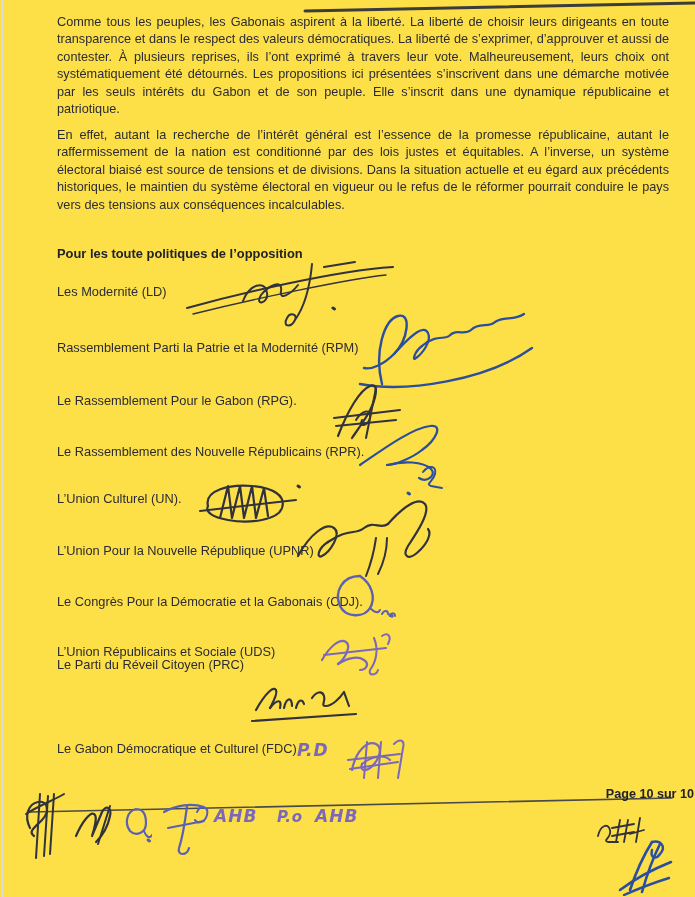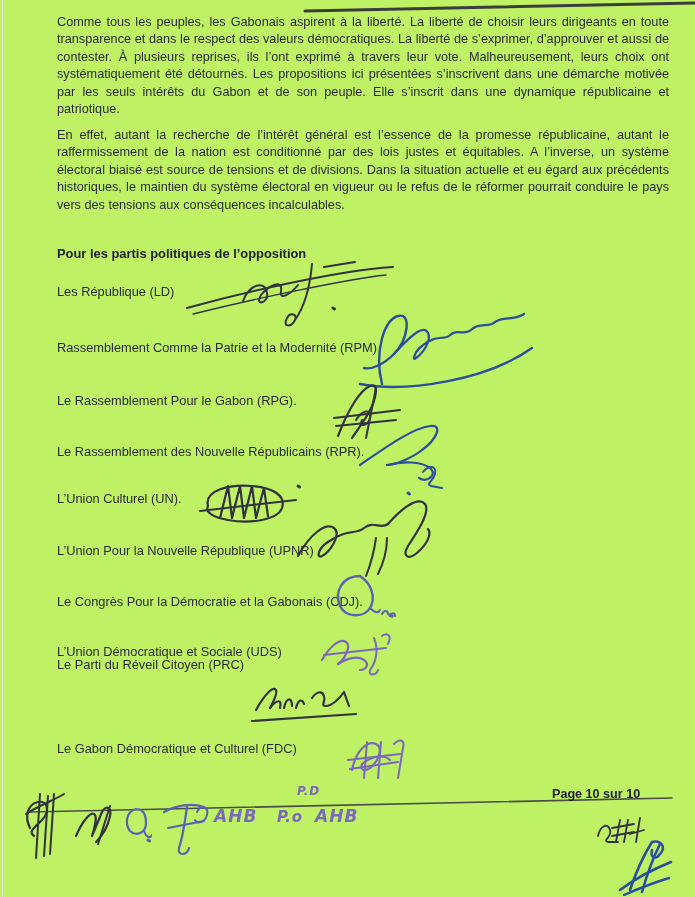--- a/index.html
+++ b/index.html
@@ -1,17 +1,17 @@
 <!DOCTYPE html>
 <html><head>
 <meta charset="utf-8">
 <style>
   html,body{margin:0;padding:0;background:#ffffff;}
   .page{
-    position:relative;width:695px;height:897px;background:#bef264;overflow:hidden;
+    position:relative;width:695px;height:897px;background:#fde047;overflow:hidden;
     font-family:"Liberation Sans",sans-serif;color:#2a2a32;
   }
   .scan-edge-left{position:absolute;left:2px;top:0;width:1px;height:100%;background:#dedede;}
   .para{
     position:absolute;left:57px;width:612px;margin:0;
     font-size:12.7px;line-height:17.4px;text-align:justify;color:#2b2b33;
   }
   .heading{
     position:absolute;left:57px;margin:0;
     font-size:12.9px;font-weight:bold;color:#222229;
@@ -23,48 +23,48 @@
   .sig path{fill:none;stroke-linecap:round;stroke-linejoin:round;}
   .ink-dark path{stroke:#32323c;}
   .ink-blue path{stroke:#2b4e9e;}
   .ink-violet path{stroke:#7b68bb;}
   .ink-bv path{stroke:#5b60b2;}
   .hand{
     position:absolute;font-family:"DejaVu Sans",sans-serif;font-style:italic;
     font-weight:bold;color:#7b68bb;letter-spacing:1px;
   }
   .page-label{
-    position:absolute;left:552px;top:787px;width:118px;text-align:left;
+    position:absolute;left:576px;top:787px;width:118px;text-align:right;
     font-size:12.6px;font-weight:bold;color:#21212a;white-space:nowrap;
   }
 </style>
 </head>
 <body>
 
 <div class="page">
 
   <svg class="sig" style="left:0;top:0;width:695px;height:14px" viewBox="0 0 695 14">
     <path d="M305,11 L695,3" style="stroke:#3c3c3c;stroke-width:3;fill:none"></path>
   </svg>
   <div class="scan-edge-left"></div>
 
   <p class="para" style="top:14px">Comme tous les peuples, les Gabonais aspirent à la liberté. La liberté de choisir leurs dirigeants en toute transparence et dans le respect des valeurs démocratiques. La liberté de s’exprimer, d’approuver et aussi de contester. À plusieurs reprises, ils l’ont exprimé à travers leur vote. Malheureusement, leurs choix ont systématiquement été détournés. Les propositions ici présentées s’inscrivent dans une démarche motivée par les seuls intérêts du Gabon et de son peuple. Elle s’inscrit dans une dynamique républicaine et patriotique.</p>
   <p class="para" style="top:127px">En effet, autant la recherche de l’intérêt général est l’essence de la promesse républicaine, autant le raffermissement de la nation est conditionné par des lois justes et équitables. A l’inverse, un système électoral biaisé est source de tensions et de divisions. Dans la situation actuelle et eu égard aux précédents historiques, le maintien du système électoral en vigueur ou le refus de le réformer pourrait conduire le pays vers des tensions aux conséquences incalculables.</p>
 
-  <h3 class="heading" style="top:246px">Pour les partis politiques de l’opposition</h3>
+  <h3 class="heading" style="top:246px">Pour les toute politiques de l’opposition</h3>
 
   <div>
-    <span class="party-label" style="top:284px">Les République (LD)</span>
-    <span class="party-label" style="top:340px">Rassemblement Comme la Patrie et la Modernité (RPM)</span>
+    <span class="party-label" style="top:284px">Les Modernité (LD)</span>
+    <span class="party-label" style="top:340px">Rassemblement Parti la Patrie et la Modernité (RPM)</span>
     <span class="party-label" style="top:393px">Le Rassemblement Pour le Gabon (RPG).</span>
     <span class="party-label" style="top:444px">Le Rassemblement des Nouvelle Républicains (RPR).</span>
     <span class="party-label" style="top:491px">L’Union Culturel (UN).</span>
     <span class="party-label" style="top:543px">L’Union Pour la Nouvelle République (UPNR)</span>
     <span class="party-label" style="top:594px">Le Congrès Pour la Démocratie et la Gabonais (CDJ).</span>
-    <span class="party-label" style="top:644px">L’Union Démocratique et Sociale (UDS)</span>
+    <span class="party-label" style="top:644px">L’Union Républicains et Sociale (UDS)</span>
     <span class="party-label" style="top:657px">Le Parti du Réveil Citoyen (PRC)</span>
     <span class="party-label" style="top:741px">Le Gabon Démocratique et Culturel (FDC)</span>
   </div>
 
   <svg class="sig ink-dark" style="left:183px;top:256px;width:215px;height:72px" viewBox="0 0 215 72">
     <path d="M4,52 C55,38 150,15 210,11" style="stroke-width:2"></path>
     <path d="M10,58 C70,43 165,23 203,19" style="stroke-width:1.3"></path>
     <path d="M60,45 c6,-16 22,-22 24,-8 c2,10 -13,14 -6,2 c8,-10 22,-16 20,-4 c-2,10 10,3 17,-6" style="stroke-width:2"></path>
     <path d="M129,8 C127,30 122,50 112,64 c-4,8 -13,7 -8,-2 c3,-6 11,-4 8,2" style="stroke-width:2"></path>
     <path d="M141,11 L172,6" style="stroke-width:2"></path>
@@ -122,21 +122,21 @@
     <path d="M66,6 c6,-4 10,0 6,8" style="stroke-width:2"></path>
   </svg>
 
   <svg class="sig ink-dark" style="left:250px;top:680px;width:122px;height:47px" viewBox="0 0 122 47">
     <path d="M6,30 C16,12 24,6 26,10 C28,14 22,24 20,28" style="stroke-width:2.2"></path>
     <path d="M20,28 c8,-10 12,-8 10,0 m4,0 c2,-10 8,-12 8,-2 m4,2 c2,-8 6,-10 8,-4" style="stroke-width:2.2"></path>
     <path d="M62,18 c4,-6 10,-8 12,-2 c2,6 -4,10 2,10 c6,0 14,-8 18,-14 l5,14" style="stroke-width:2.2"></path>
     <path d="M2,41 L106,34" style="stroke-width:2.2"></path>
   </svg>
 
-  <span class="hand" style="left:297px;top:784px;font-size:12px">P.D</span>
+  <span class="hand" style="left:297px;top:740px;font-size:17px">P.D</span>
 
   <svg class="sig ink-violet" style="left:336px;top:734px;width:78px;height:50px" viewBox="0 0 78 50">
     <path d="M16,36 C20,16 32,6 40,10 C48,14 42,28 34,34 C28,38 24,36 26,30" style="stroke-width:2.2"></path>
     <path d="M26,30 c10,-8 22,-10 28,-4" style="stroke-width:2.2"></path>
     <path d="M31,8 L28,44 M45,8 L42,44" style="stroke-width:2"></path>
     <path d="M12,26 L64,20 M14,35 L62,28" style="stroke-width:2"></path>
     <path d="M58,10 c6,-6 11,-4 9,4 l-5,30" style="stroke-width:2"></path>
   </svg>
 
   <svg class="sig" style="left:0;top:790px;width:695px;height:30px" viewBox="0 0 695 30">

